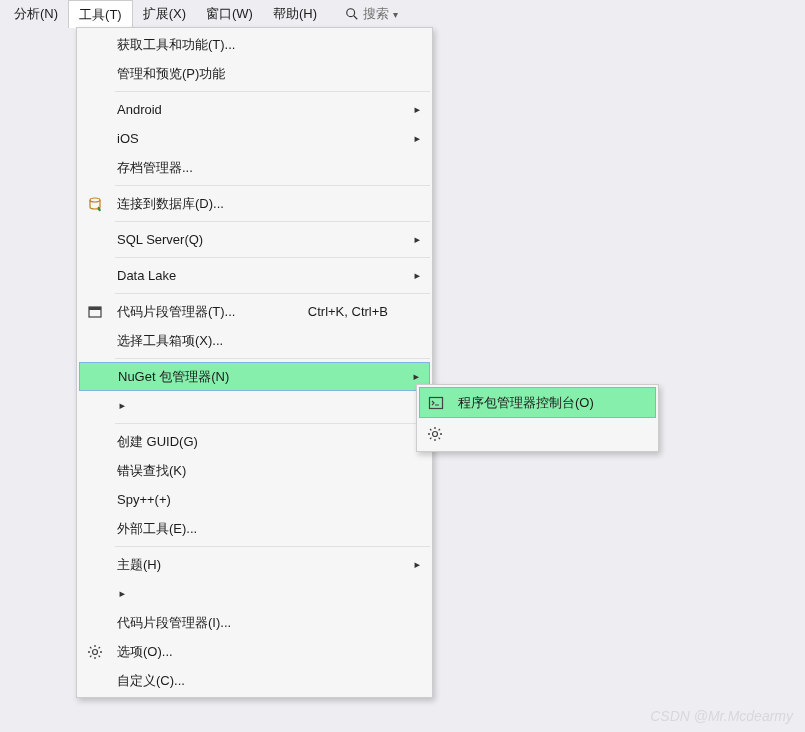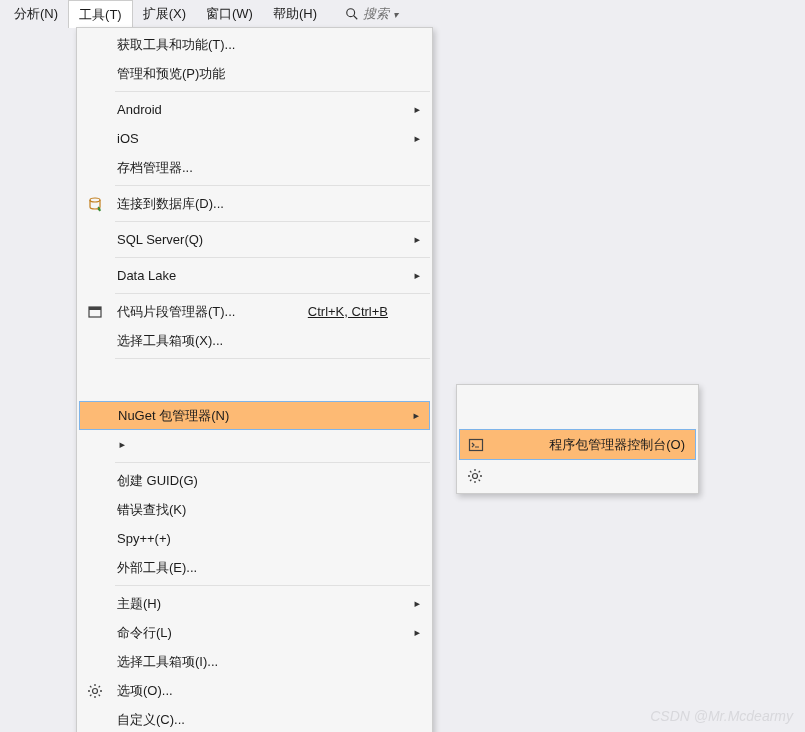--- a/index.html
+++ b/index.html
@@ -34,21 +34,20 @@
     .menubar-item.active {
       background: #fff;
       border: 1px solid #ccc;
       border-bottom: none;
     }
     .search-box {
       display: flex;
       align-items: center;
       margin-left: 18px;
       color: #717171;
-      font-style: italic;
     }
     .search-icon {
       margin-right: 4px;
       display: inline-flex;
     }
     .search-chevron {
       margin-left: 4px;
       font-size: 10px;
       color: #5e5e5e;
     }
@@ -63,63 +62,60 @@
       padding: 2px;
     }
     .menu-item {
       display: flex;
       align-items: center;
       height: 29px;
       position: relative;
       padding-right: 10px;
     }
     .menu-item.highlighted {
-      background: #fdba74;
+      background: #86efac;
       border: 1px solid #7eb4ea;
-      margin-top: 42px;
     }
     .icon-cell {
       width: 32px;
       display: flex;
       align-items: center;
       justify-content: center;
       flex-shrink: 0;
     }
     .label-cell {
       flex: 1;
       color: #1b1b1b;
       padding-left: 6px;
       white-space: nowrap;
     }
     .shortcut-cell {
       color: #1b1b1b;
       padding-right: 18px;
-      text-decoration: underline;
     }
     .arrow-cell {
       width: 14px;
       color: #333;
       font-size: 11px;
       text-align: right;
     }
     .separator {
       height: 1px;
       background: #e0e0e0;
       margin: 3px 0 3px 36px;
     }
     .submenu {
       position: absolute;
       top: 384px;
-      left: 456px;
+      left: 416px;
       width: 243px;
       background: #f6f6f6;
       border: 1px solid #ccc;
       box-shadow: 2px 3px 6px rgba(0,0,0,0.2);
       padding: 2px;
-      text-align: right;
     }
     .submenu .menu-item {
       height: 31px;
     }
     .watermark {
       position: absolute;
       bottom: 8px;
       right: 12px;
       color: #d8d8dc;
       font-style: italic;
@@ -253,26 +249,25 @@
       <div class="arrow-cell"></div>
     </div>
   <div class="separator"></div>
   <div class="menu-item">
       <div class="icon-cell"></div>
       <div class="label-cell">主题(H)</div>
       <div class="arrow-cell">▸</div>
     </div>
   <div class="menu-item">
       <div class="icon-cell"></div>
-      <div class="label-cell">命令行(L)</div>
-      <div class="arrow-cell">▸</div>
-    </div>
-  <div class="menu-item">
-      <div class="icon-cell"></div>
-      <div class="label-cell">选择工具箱项(I)...</div>
+      <div class="arrow-cell">▸</div>
+    </div>
+  <div class="menu-item">
+      <div class="icon-cell"></div>
+      <div class="label-cell">代码片段管理器(I)...</div>
       <div class="arrow-cell"></div>
     </div>
   <div class="menu-item">
     <div class="icon-cell">
         <span>
           <svg width="16" height="16" viewBox="0 0 16 16">
             <circle cx="8" cy="8" r="2.5" fill="none" stroke="#424242" stroke-width="1.2"></circle>
             <path d="M8 1v2M8 13v2M1 8h2M13 8h2M3 3l1.4 1.4M11.6 11.6L13 13M3 13l1.4-1.4M11.6 4.4L13 3" stroke="#424242" stroke-width="1.3"></path>
           </svg>
         </span>

